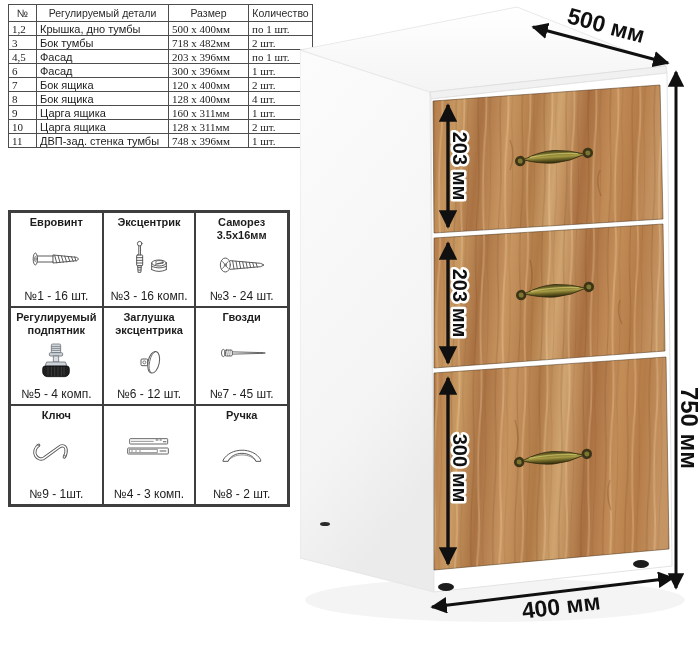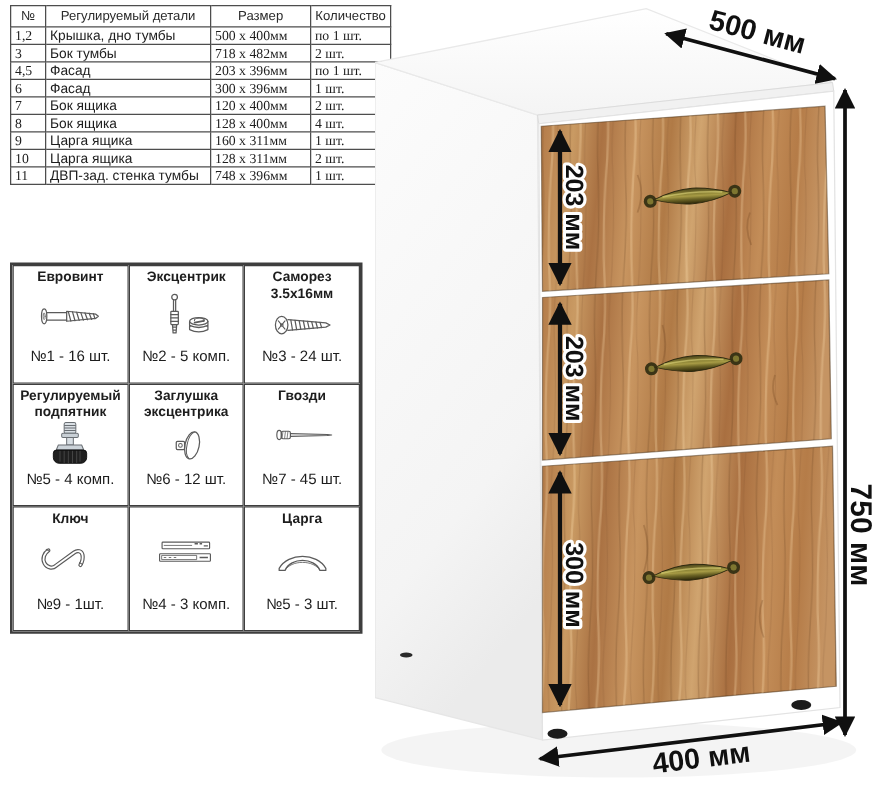--- a/index.html
+++ b/index.html
@@ -13,21 +13,21 @@
     border:1px solid #4d4d4d;font-size:11px;color:#1d1d1d;
     padding:0 3px;height:13px;line-height:12px;white-space:nowrap;}
   .parts-table th{font-weight:400;font-size:10.5px;color:#2b2b2b;text-align:center;height:16px;}
   .parts-table td.c{font-family:Liberation Serif, serif;}
 
   
   .hw-grid{position:absolute;left:8px;top:210px;width:278px;
     border:2px solid #3e3e3e;display:grid;
     grid-template-columns:1fr 1fr 1fr;grid-template-rows:95px 98px 100px;background:#fff;}
   .hw-cell{border:1px solid #3e3e3e;background:#fff;box-sizing:border-box;
-    display:flex;flex-direction:column;align-items:center;padding:3px 2px 14px;}
+    display:flex;flex-direction:column;align-items:center;padding:3px 2px 3px;}
   .hw-title{font-weight:700;font-size:11px;line-height:12.5px;text-align:center;color:#1d1d1d;}
   .hw-icon-wrap{flex:1;display:flex;align-items:center;justify-content:center;width:100%;min-height:0;}
   .hw-icon{width:78px;height:40px;}
   .hw-count{font-weight:400;font-size:12px;color:#1d1d1d;line-height:14px;text-align:center;}
 
   
   .cabinet-stage{position:absolute;left:300px;top:0;width:400px;height:648px;}
   .dim-label{font-weight:700;font-size:23px;fill:#101010;}
   .drawer-label{font-weight:700;font-size:20px;fill:#101010;
     stroke:#fff;stroke-width:5px;paint-order:stroke;stroke-linejoin:round;}
@@ -135,21 +135,21 @@
         <div class="hw-count">№1 - 16 шт.</div>
       </div>
 
       <div class="hw-cell">
         <div class="hw-title">Эксцентрик</div>
         <div class="hw-icon-wrap">
           <svg class="hw-icon" viewBox="0 0 80 60">
             <use href="#ic-cam-bolt"></use>
           </svg>
         </div>
-        <div class="hw-count">№2 - 5 комп.</div>
+        <div class="hw-count">№3 - 16 комп.</div>
       </div>
 
       <div class="hw-cell">
         <div class="hw-title">Саморез 3.5х16мм</div>
         <div class="hw-icon-wrap">
           <svg class="hw-icon" viewBox="0 0 80 60">
             <use href="#ic-screw"></use>
           </svg>
         </div>
         <div class="hw-count">№3 - 24 шт.</div>
@@ -198,27 +198,27 @@
       <div class="hw-cell">
         <div class="hw-icon-wrap">
           <svg class="hw-icon" viewBox="0 0 80 60">
             <use href="#ic-slides"></use>
           </svg>
         </div>
         <div class="hw-count">№4 - 3 комп.</div>
       </div>
 
       <div class="hw-cell">
-        <div class="hw-title">Царга</div>
+        <div class="hw-title">Ручка</div>
         <div class="hw-icon-wrap">
           <svg class="hw-icon" viewBox="0 0 80 60">
             <use href="#ic-handle"></use>
           </svg>
         </div>
-        <div class="hw-count">№5 - 3 шт.</div>
+        <div class="hw-count">№8 - 2 шт.</div>
       </div>
     </div>
 
   <svg width="0" height="0" style="position:absolute" aria-hidden="true">
     <defs>
       <symbol id="ic-euro-screw" viewBox="0 0 80 60">
         <g fill="none" stroke="#5b5b5b" stroke-width="1.5" stroke-linecap="round" stroke-linejoin="round">
           <ellipse cx="9" cy="30" rx="3.2" ry="9"></ellipse>
           <ellipse cx="9" cy="30" rx="1.2" ry="4" stroke-width="1"></ellipse>
           <path d="M12,25.5 L36,25.5 M12,34.5 L36,34.5"></path>

